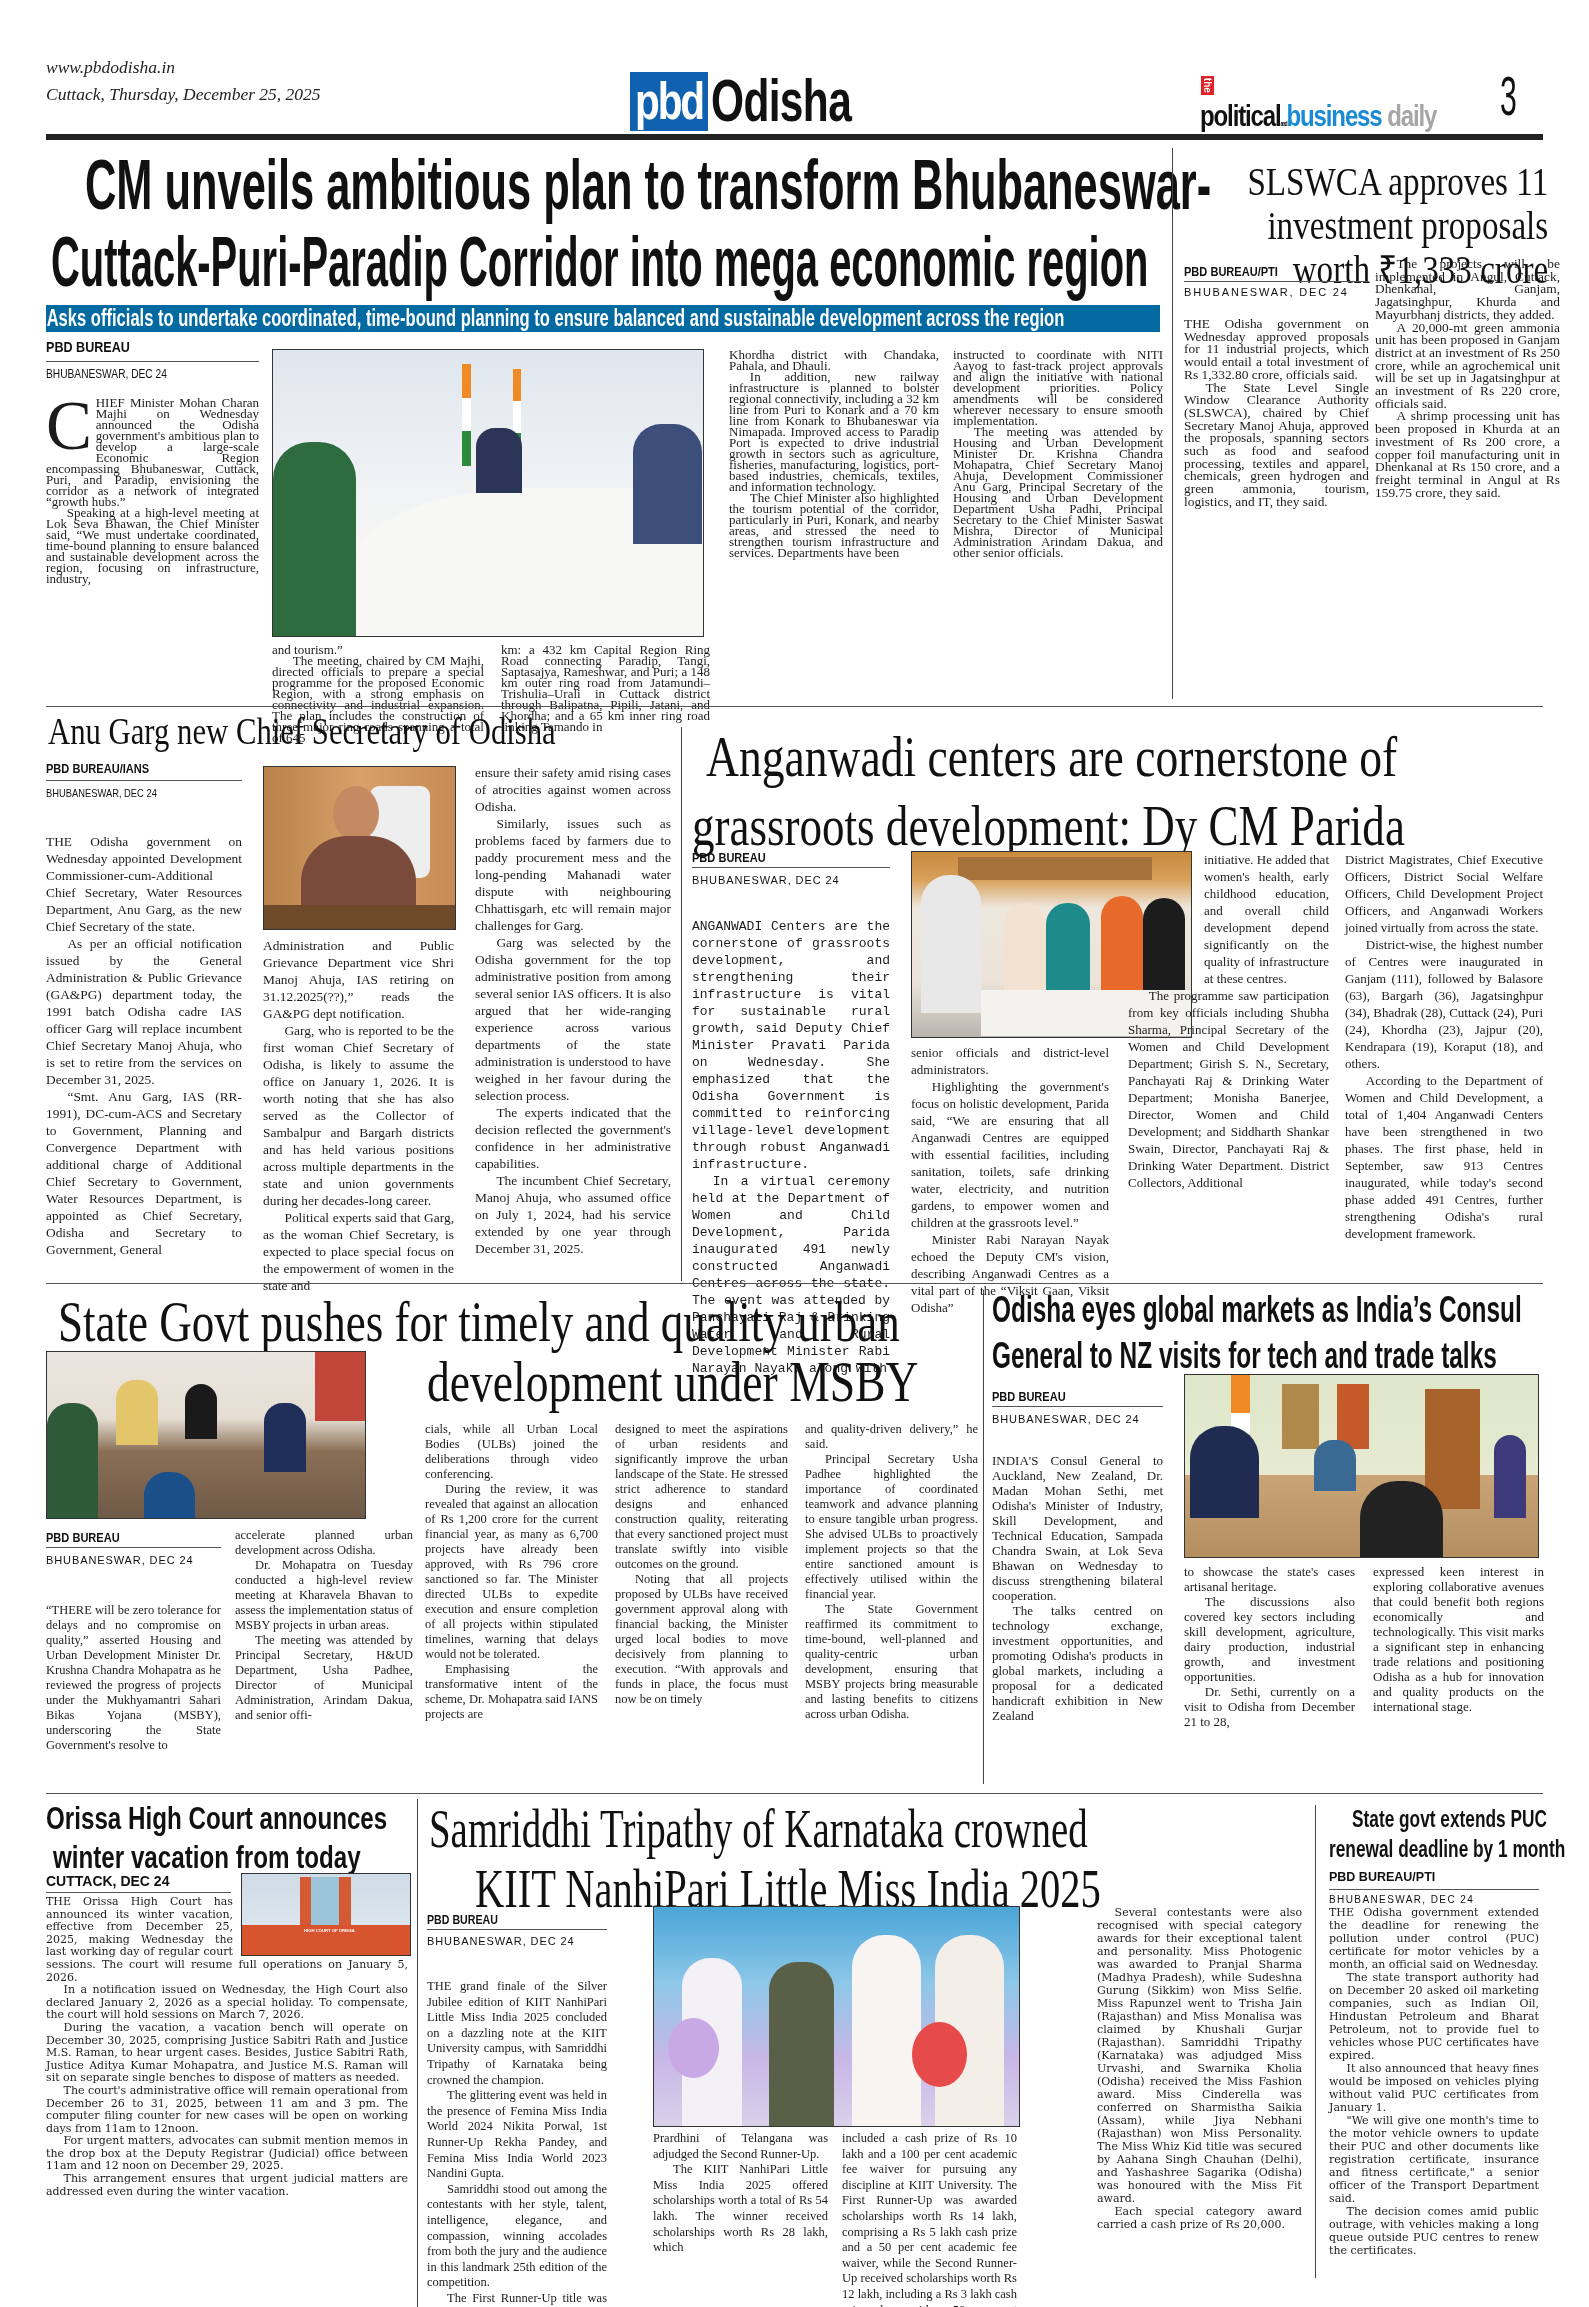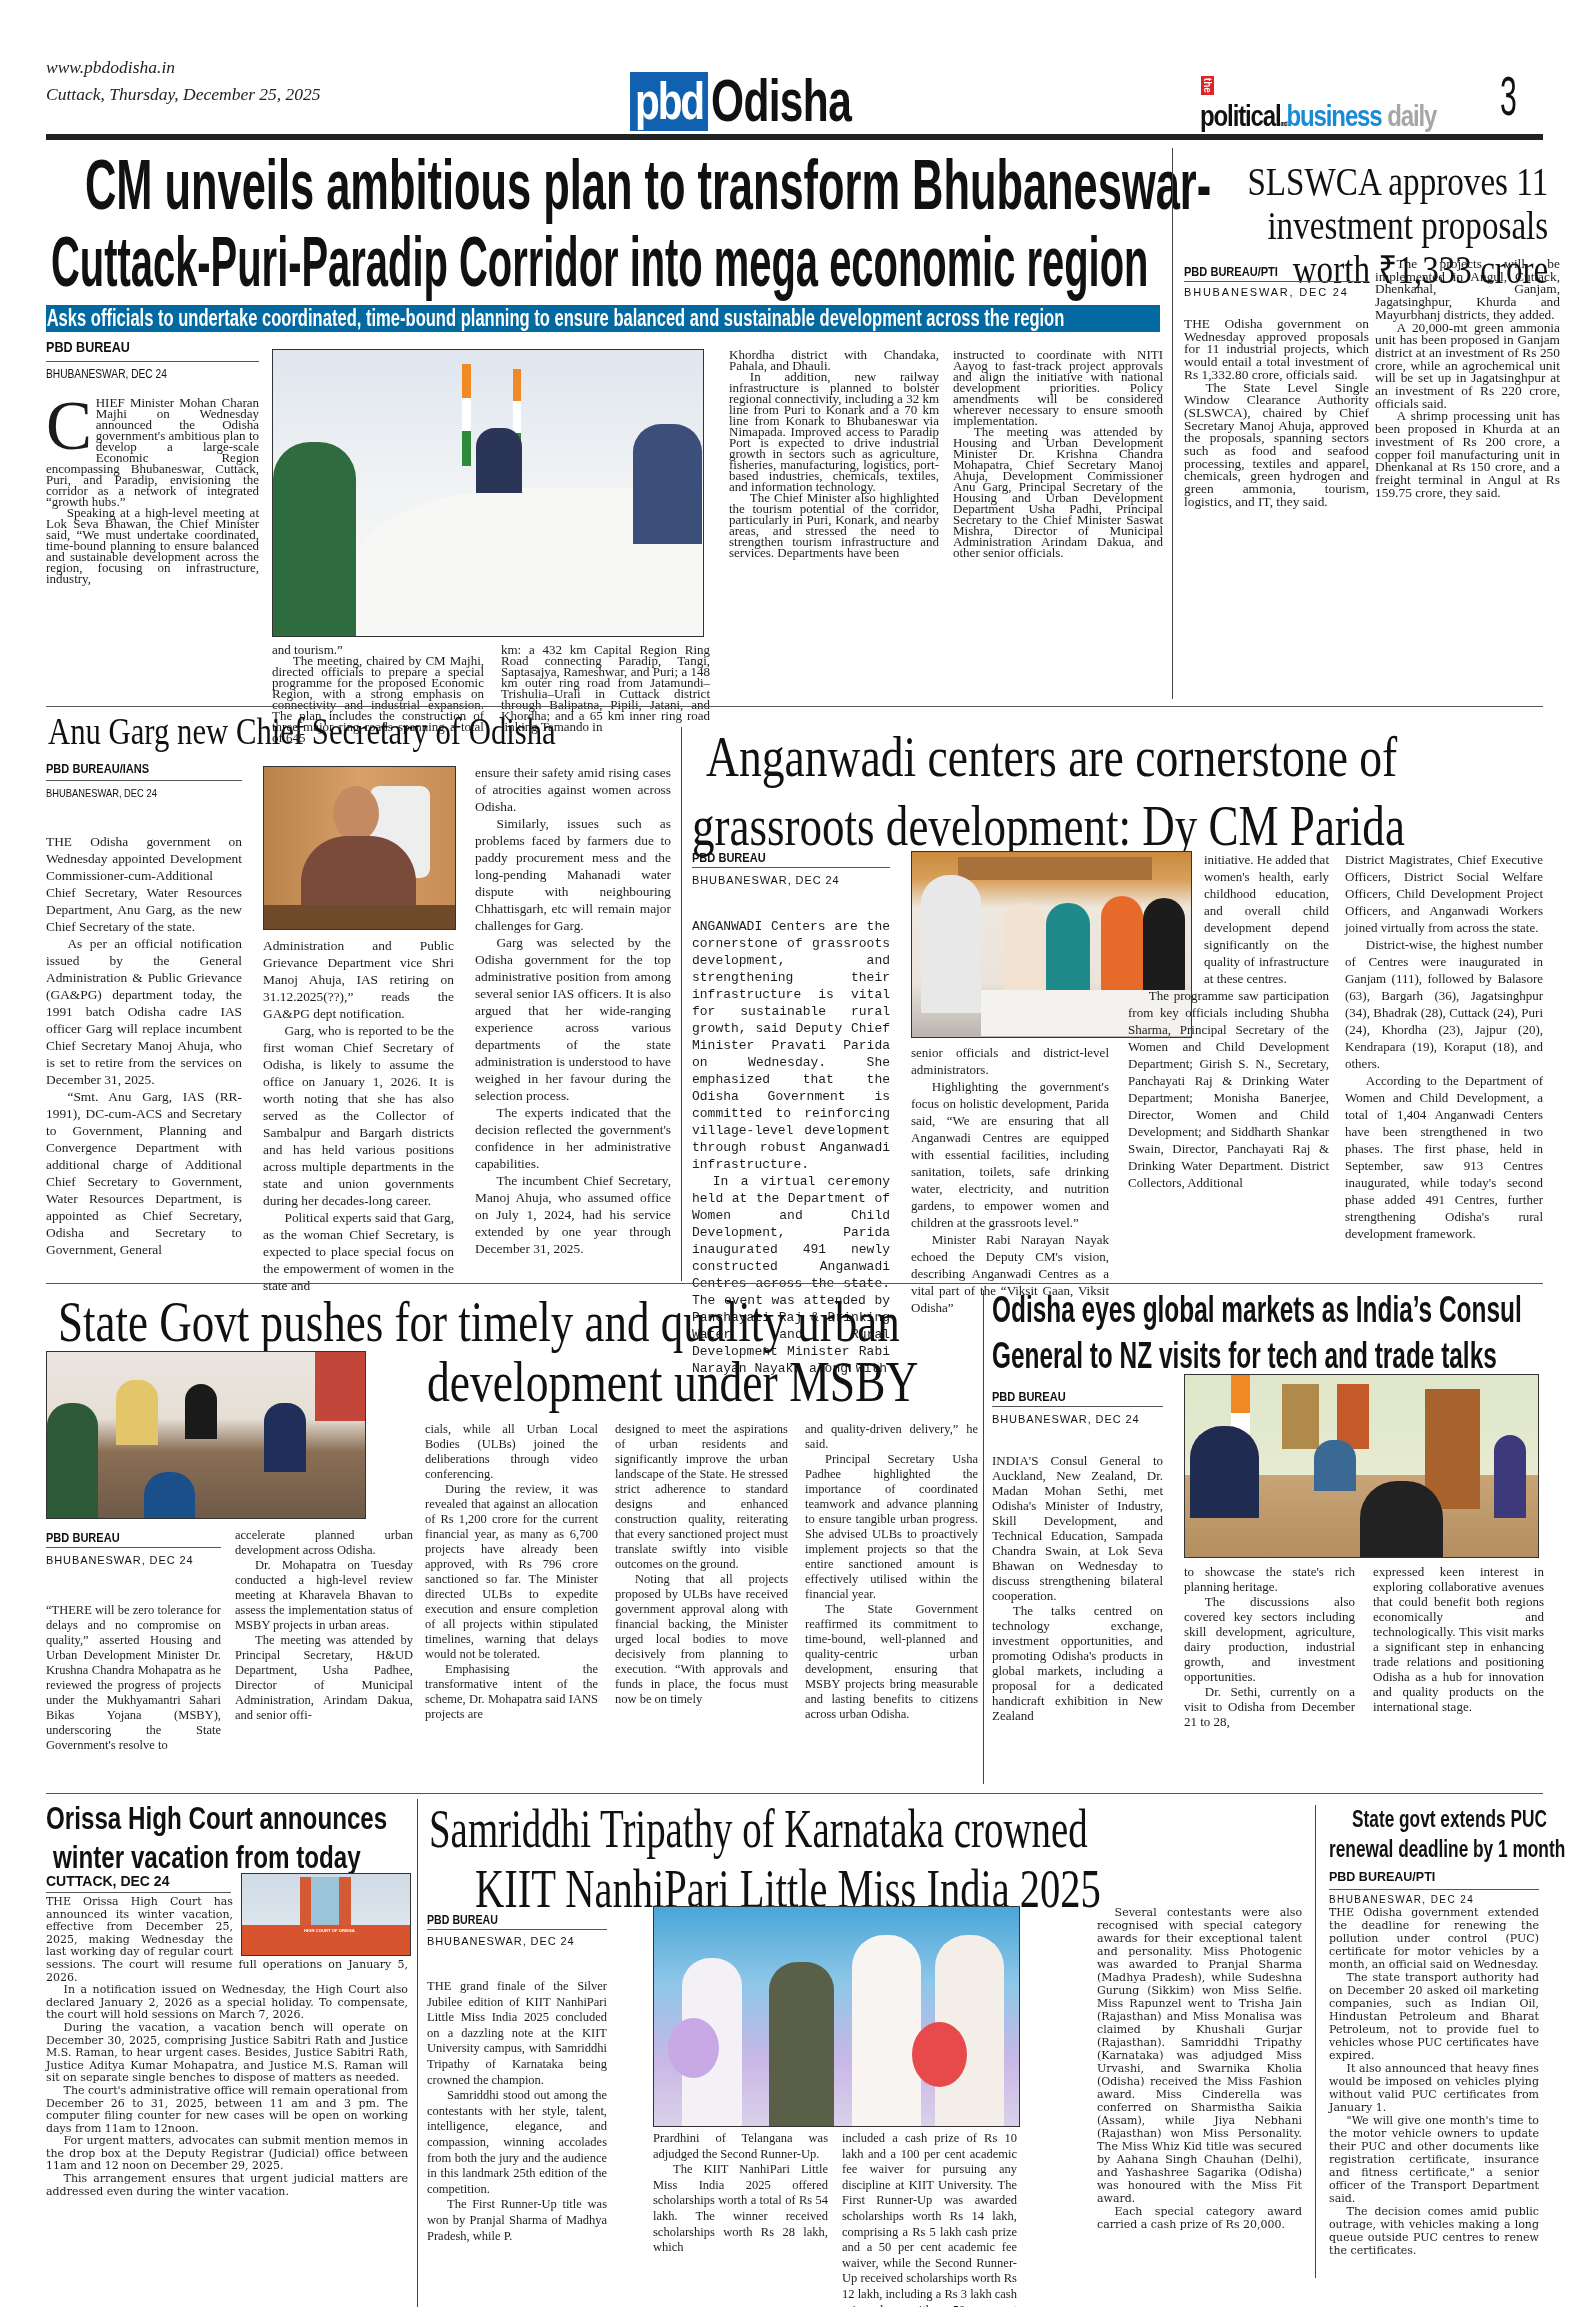--- a/index.html
+++ b/index.html
@@ -234,21 +234,21 @@
   <div style="position:absolute;left:240px;top:14px;width:55px;height:120px;background:#a8622c;"></div>
   <div style="position:absolute;left:97px;top:9.2px;width:37px;height:65px;background:#b08a4a;"></div>
   <div style="position:absolute;left:152px;top:9.2px;width:32px;height:65px;background:#c45a2a;"></div>
   <div style="position:absolute;left:46px;top:0;width:18.5px;height:115px;background:linear-gradient(#f08a24 0 33%,#fff 33% 66%,#2d8a3a 66%);"></div>
   <div style="position:absolute;left:4.6px;top:51px;width:69px;height:92px;background:#1f2b50;border-radius:32px 32px 0 0;"></div>
   <div style="position:absolute;left:175px;top:106px;width:83px;height:76px;background:#222;border-radius:37px 37px 0 0;"></div>
   <div style="position:absolute;left:129px;top:65px;width:42px;height:51px;background:#3a6a94;border-radius:18.5px 18.5px 0 0;"></div>
   <div style="position:absolute;left:309px;top:60px;width:32px;height:83px;background:#3c3a7a;border-radius:16px 16px 0 0;"></div>
 </div>
 <div class="col body" style="left:1184px;top:1564px;width:171px;font-size:13px;line-height:15px;">
-  <p class="first">to showcase the state's rich planning heritage.</p>
+  <p class="first">to showcase the state's cases artisanal heritage.</p>
   <p>The discussions also covered key sectors including skill development, agriculture, dairy production, industrial growth, and investment opportunities.</p>
   <p>Dr. Sethi, currently on a visit to Odisha from December 21 to 28,</p>
 </div>
 <div class="col body" style="left:1373px;top:1564px;width:171px;font-size:13px;line-height:15px;">
   <p class="first">expressed keen interest in exploring collaborative avenues that could benefit both regions economically and technologically. This visit marks a significant step in enhancing trade relations and positioning Odisha as a hub for innovation and quality products on the international stage.</p>
 </div>
 
 <div class="abs rule" style="left:46px;top:1793px;width:1497px;height:1.4px;"></div>
 
 <div class="abs head-cond" style="left:46px;top:1799px;font-size:31px;line-height:39px;">
@@ -277,20 +277,21 @@
 
 <div class="abs head-serif" style="left:429px;top:1799px;font-size:54px;line-height:60px;">
   <div style="transform:scaleX(0.72);transform-origin:left top;">Samriddhi Tripathy of Karnataka crowned</div>
   <div style="transform:scaleX(0.75);transform-origin:left top;margin-left:46px;">KIIT NanhiPari Little Miss India 2025</div>
 </div>
 <div class="abs byline" style="left:427px;top:1913px;font-size:12.5px;transform:scaleX(0.85);transform-origin:left top;">PBD BUREAU</div>
 <div class="abs rule" style="left:427px;top:1929px;width:180px;height:0.9px;"></div>
 <div class="abs dateline" style="left:427px;top:1935px;font-size:11px;letter-spacing:0.9px;">BHUBANESWAR, DEC 24</div>
 <div class="col body" style="left:427px;top:1979px;width:180px;font-size:12.5px;line-height:15.6px;">
   <p class="first">THE grand finale of the Silver Jubilee edition of KIIT NanhiPari Little Miss India 2025 concluded on a dazzling note at the KIIT University campus, with Samriddhi Tripathy of Karnataka being crowned the champion.</p>
+  <p>The glittering event was held in the presence of Femina Miss India World 2024 Nikita Porwal, 1st Runner-Up Rekha Pandey, and Femina Miss India World 2023 Nandini Gupta.</p>
   <p>Samriddhi stood out among the contestants with her style, talent, intelligence, elegance, and compassion, winning accolades from both the jury and the audience in this landmark 25th edition of the competition.</p>
   <p>The First Runner-Up title was won by Pranjal Sharma of Madhya Pradesh, while P.</p>
 </div>
 <div class="abs photo" style="left:653px;top:1906px;width:365px;height:219px;background:linear-gradient(180deg,#4aa6d8 0%,#8ec7e8 35%,#c9b7e6 70%,#d9d1ea 100%);">
   <div style="position:absolute;left:28px;top:51px;width:60px;height:168px;background:#f3f1f6;border-radius:28px 28px 0 0;"></div>
   <div style="position:absolute;left:115px;top:55px;width:65px;height:164px;background:#5a5f48;border-radius:28px 28px 0 0;"></div>
   <div style="position:absolute;left:198px;top:28px;width:69px;height:191px;background:#f7f4f2;border-radius:32px 32px 0 0;"></div>
   <div style="position:absolute;left:281px;top:28px;width:69px;height:191px;background:#f4eee8;border-radius:32px 32px 0 0;"></div>
   <div style="position:absolute;left:258px;top:115px;width:55px;height:65px;background:#e64a4a;border-radius:50%;"></div>
   <div style="position:absolute;left:14px;top:111px;width:51px;height:60px;background:#c9a8e6;border-radius:50%;"></div>

